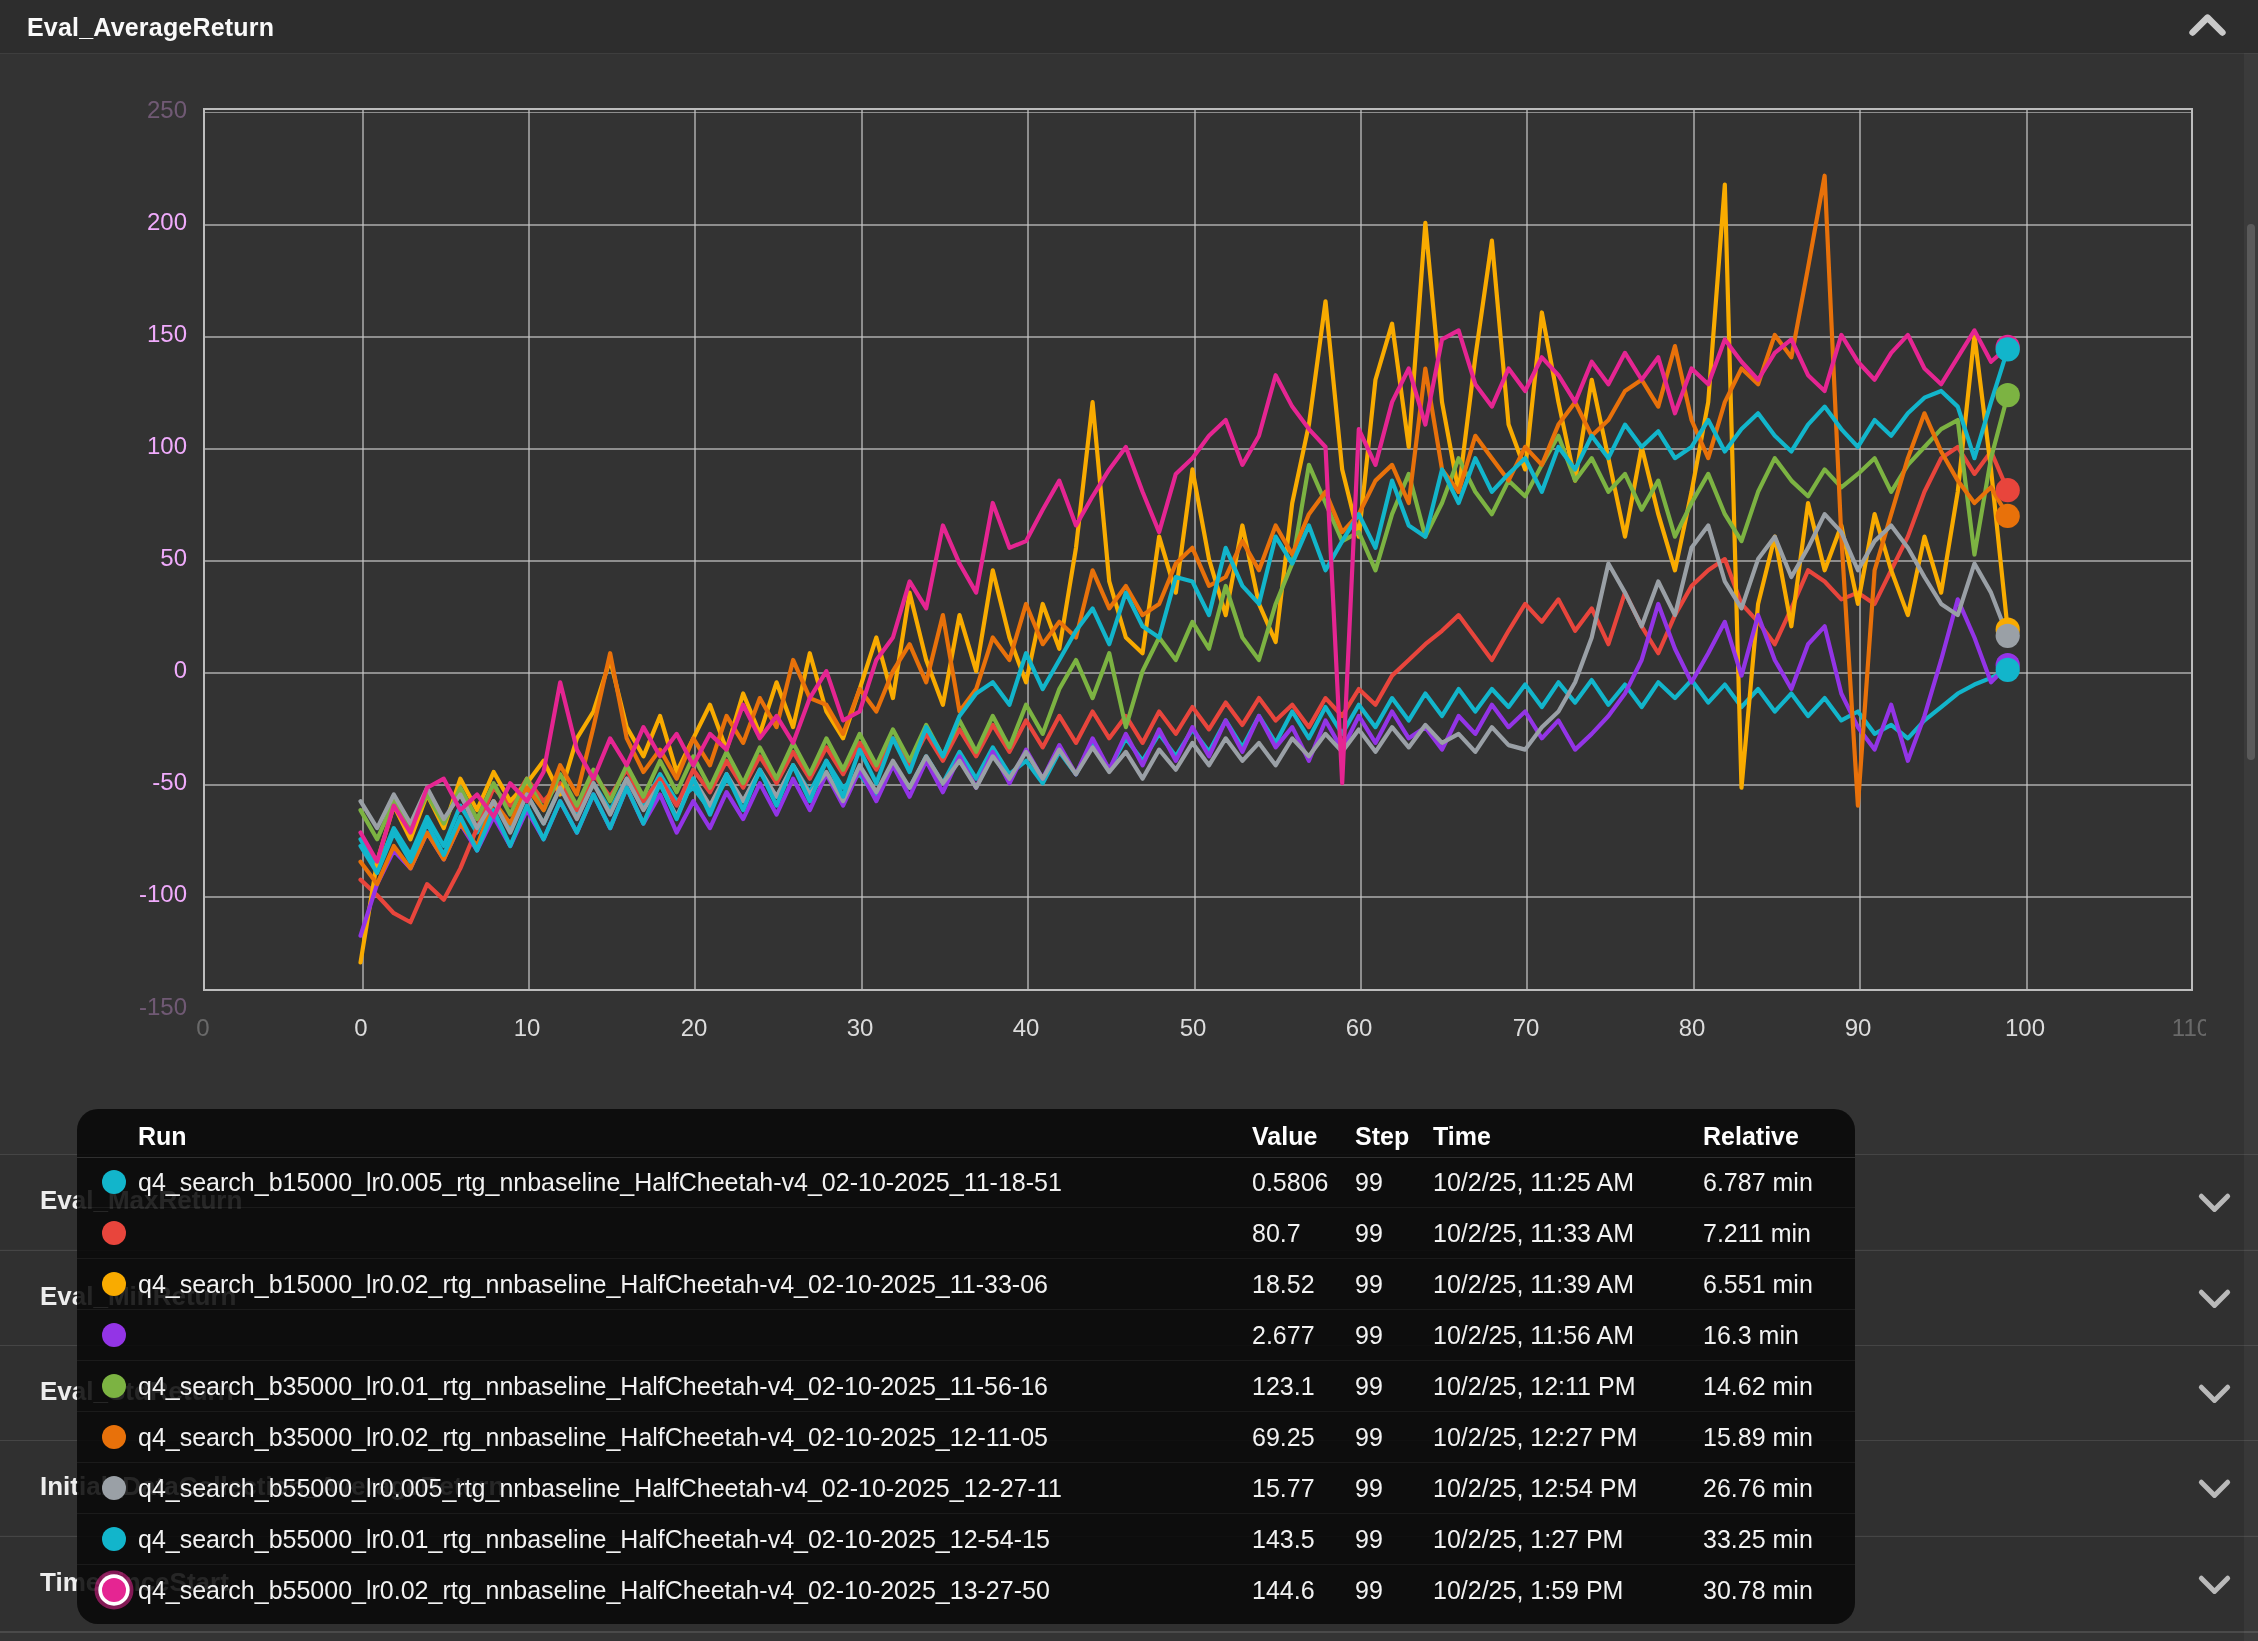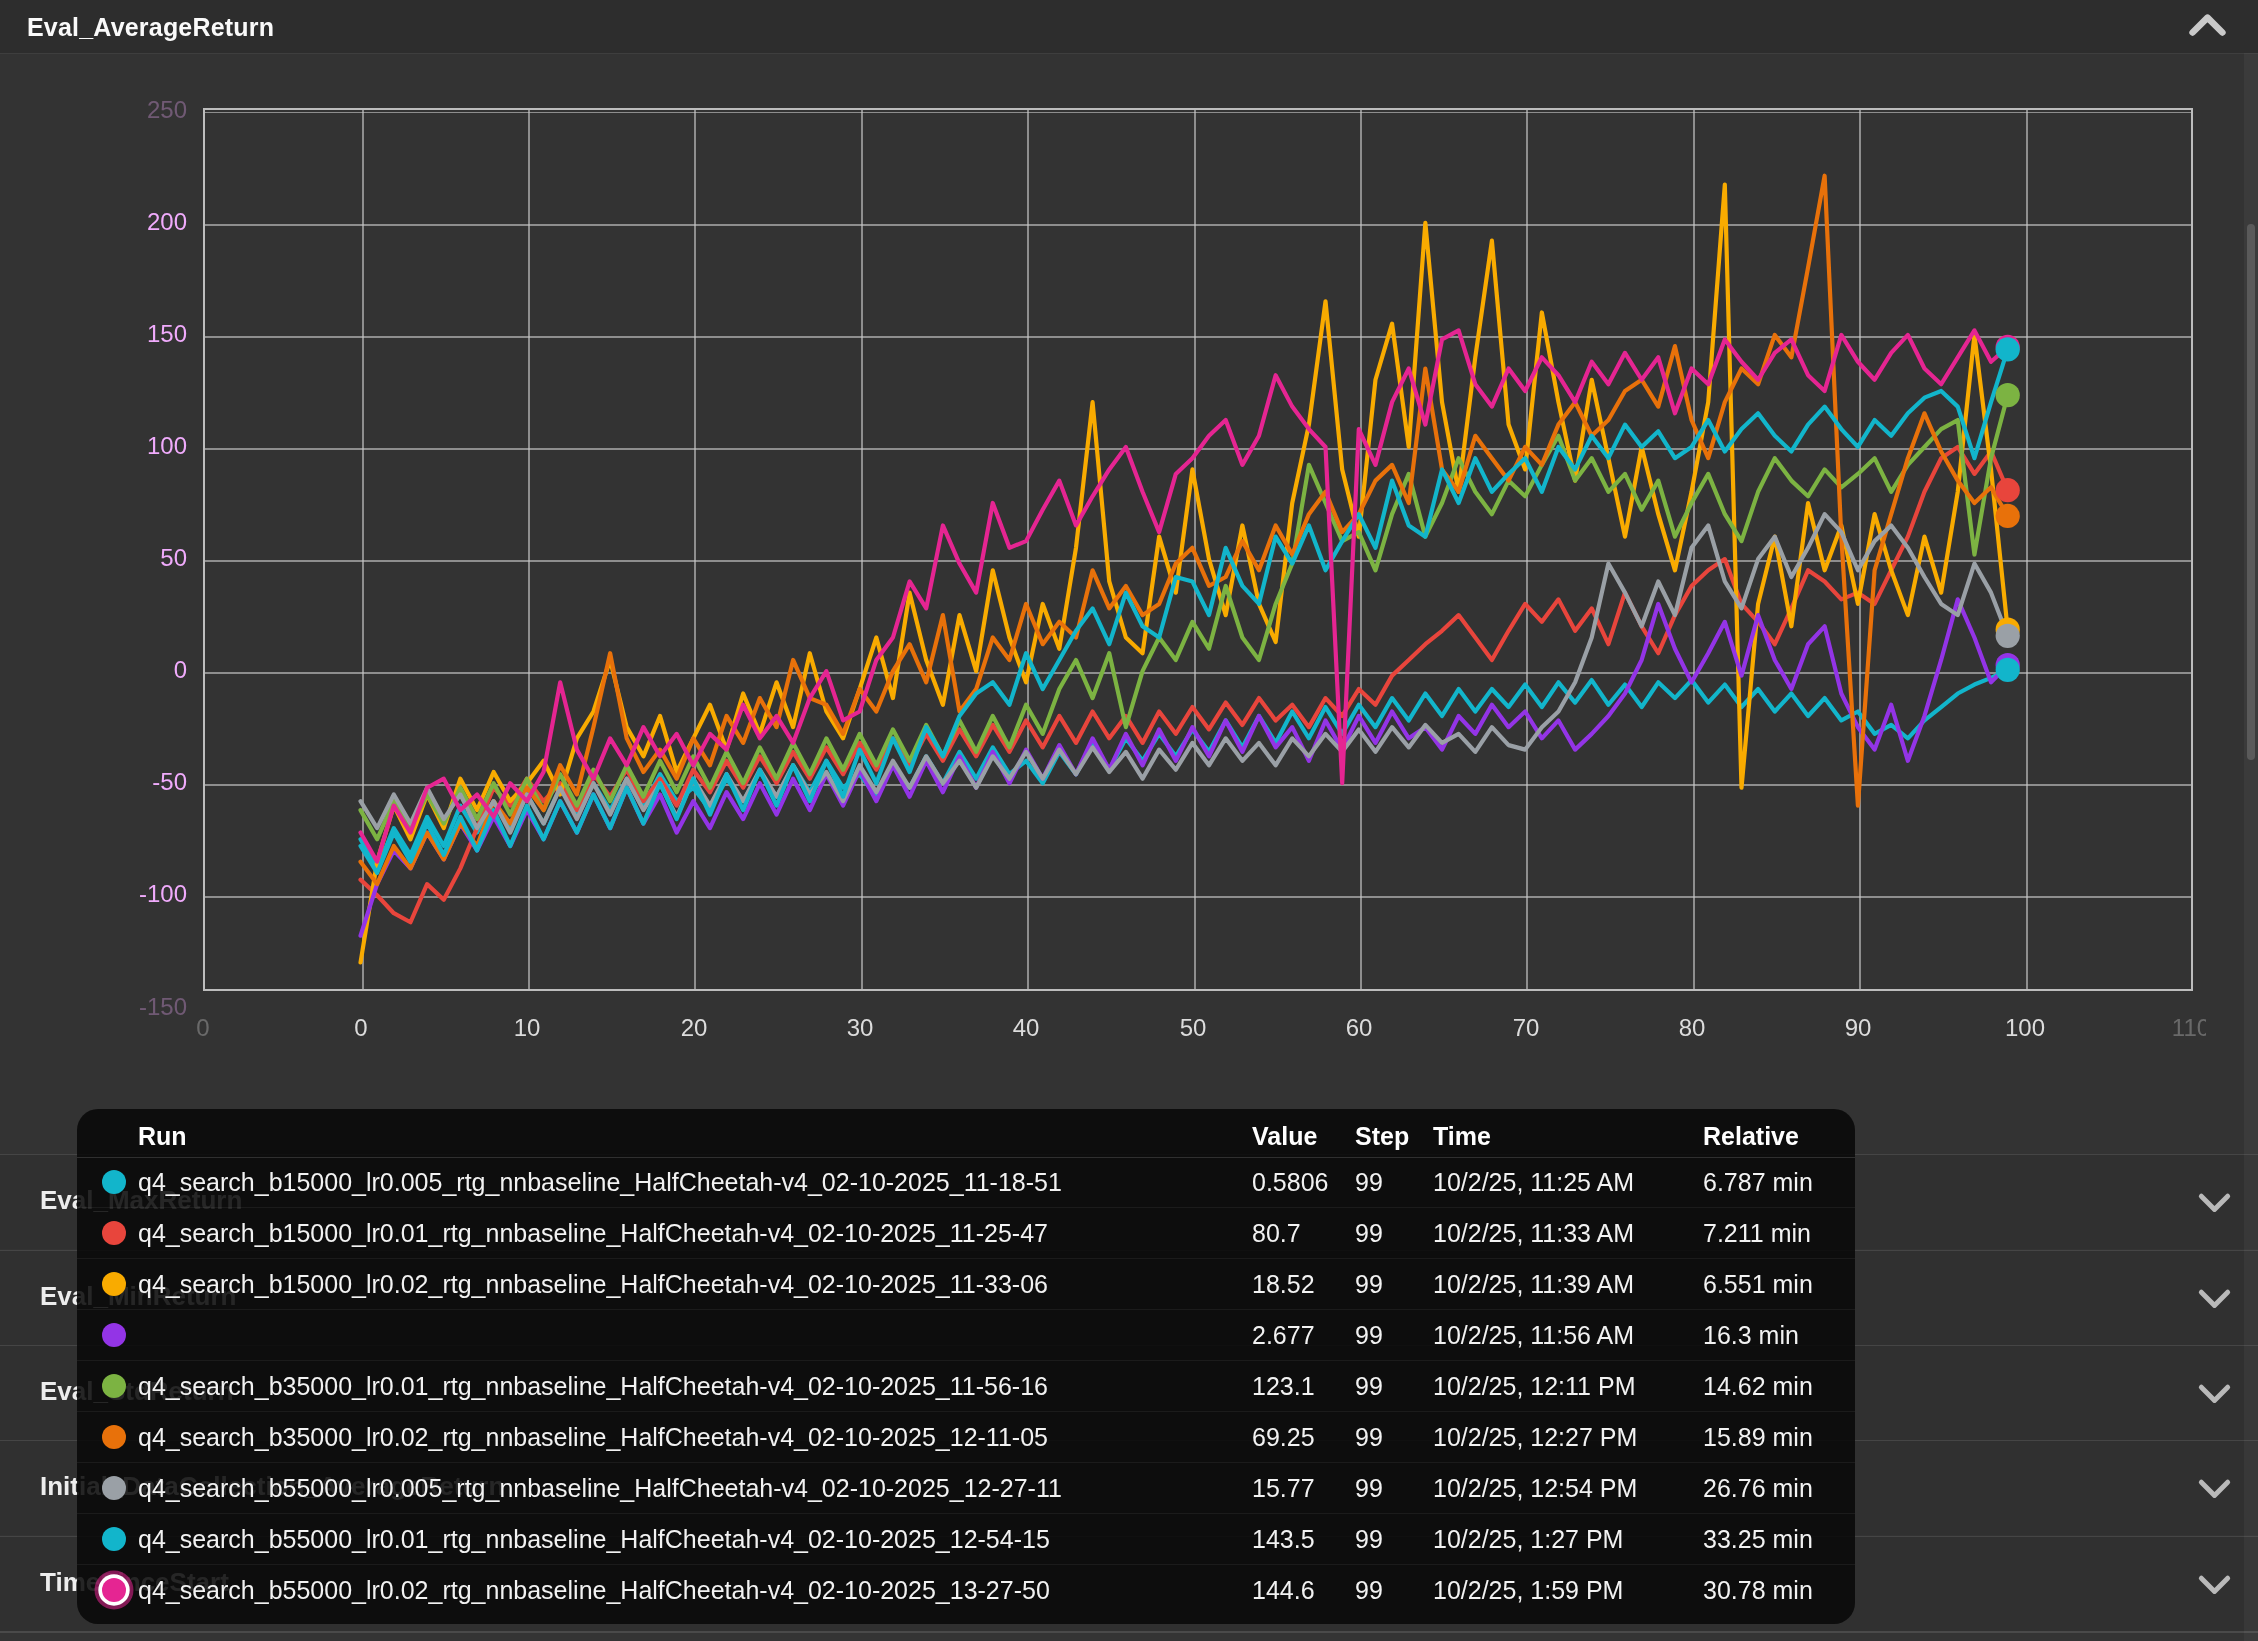--- a/index.html
+++ b/index.html
@@ -178,21 +178,20 @@
         <div class="tt-row" style="top: 48px;">
           <div class="tt-dot" style="background: rgb(18, 181, 203);"></div>
           <div class="tt-cell c-run">q4_search_b15000_lr0.005_rtg_nnbaseline_HalfCheetah-v4_02-10-2025_11-18-51</div>
           <div class="tt-cell c-value">0.5806</div>
           <div class="tt-cell c-step">99</div>
           <div class="tt-cell c-time">10/2/25, 11:25 AM</div>
           <div class="tt-cell c-rel">6.787 min</div>
         </div>
         <div class="tt-row" style="top: 98px;">
           <div class="tt-dot" style="background: rgb(232, 69, 60);"></div>
-          <div class="tt-cell c-run">q4_search_b15000_lr0.01_rtg_nnbaseline_HalfCheetah-v4_02-10-2025_11-25-47</div>
           <div class="tt-cell c-value">80.7</div>
           <div class="tt-cell c-step">99</div>
           <div class="tt-cell c-time">10/2/25, 11:33 AM</div>
           <div class="tt-cell c-rel">7.211 min</div>
         </div>
         <div class="tt-row" style="top: 149px;">
           <div class="tt-dot" style="background: rgb(249, 171, 0);"></div>
           <div class="tt-cell c-run">q4_search_b15000_lr0.02_rtg_nnbaseline_HalfCheetah-v4_02-10-2025_11-33-06</div>
           <div class="tt-cell c-value">18.52</div>
           <div class="tt-cell c-step">99</div>

